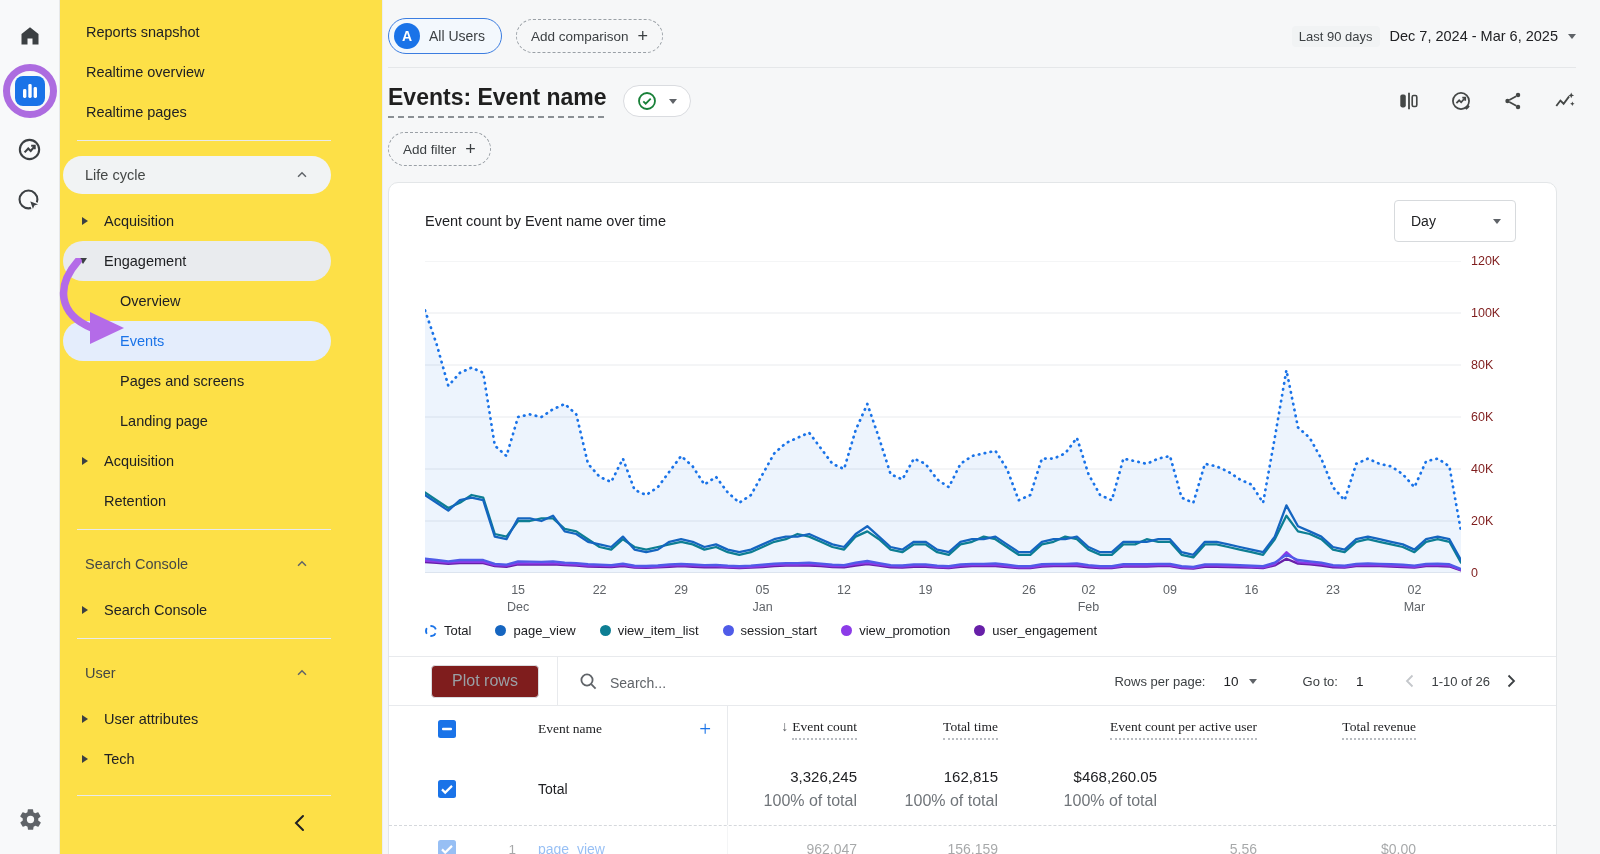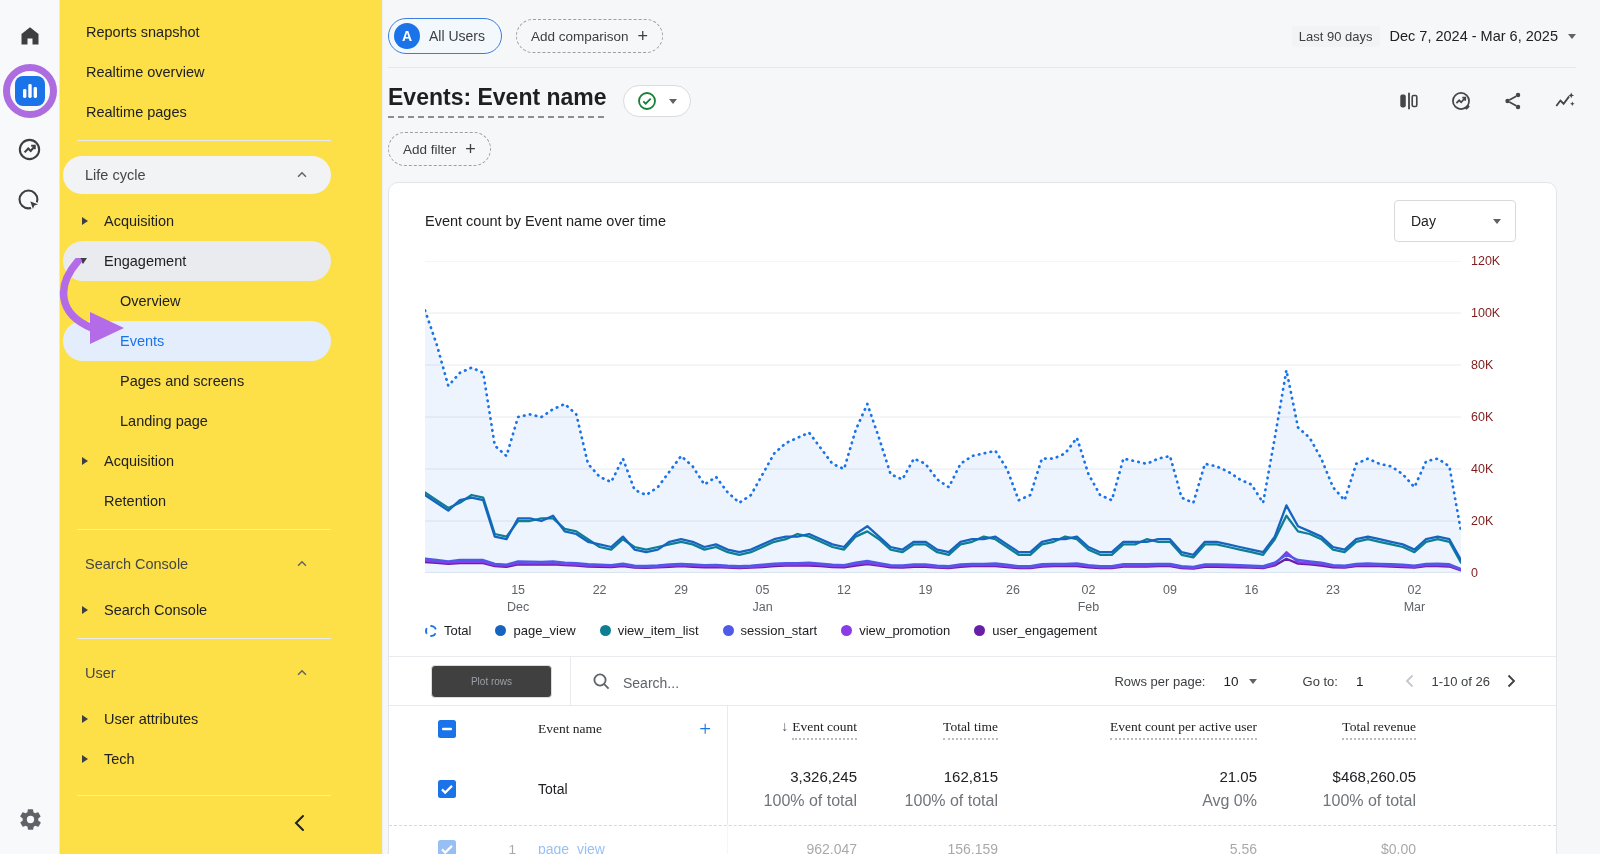--- a/index.html
+++ b/index.html
@@ -85,22 +85,22 @@
   .ylabels { position:relative; width:72px; }
   .ylab { position:absolute; left:10px; font-size:12.5px; color:#7f1d1d; }
 
   .legend { display:flex; align-items:center; gap:24px; margin:8px 0 0 36px; }
   .lg-item { display:flex; align-items:center; gap:7px; font-size:13px; color:#202124; cursor:pointer;}
   .sw { width:11px; height:11px; border-radius:50%; display:inline-block; }
   .sw-dash { background:transparent !important; border:2px dashed #1a73e8; width:12px; height:12px;}
 
   
   .toolbar { display:flex; align-items:center; height:49px; border-top:1px solid #e8eaed; margin-top:18px; }
-  .plot-rows-btn { margin-left:42px; width:121px; height:33px; border:1px solid #dadce0; border-radius:4px;
-                   color:#9aa0a6; font-size:10px; display:flex; align-items:center; justify-content:center; background:#404040;}
+  .plot-rows-btn { margin-left:42px; width:108px; height:33px; border:1px solid #dadce0; border-radius:4px;
+                   color:#9aa0a6; font-size:16px; display:flex; align-items:center; justify-content:center; background:#7f1d1d;}
   .tb-divider { width:1px; height:49px; background:#e8eaed; margin-left:18px; }
   .search-box { display:flex; align-items:flex-end; margin-left:20px; }
   .search-box input { border:none; outline:none; font-size:14px; color:#202124; margin-left:12px; width:220px;
                       font-family:inherit; background:transparent;}
   .search-box input::placeholder { color:#5f6368; }
   .tb-right { margin-left:auto; display:flex; align-items:center; padding-right:36px; font-size:13px; color:#3c4043;}
   .rpp-val { margin-left:18px; font-size:13.5px; color:#202124; display:flex; align-items:center; cursor:pointer;}
   .goto-lbl { margin-left:46px; }
   .goto-val { margin-left:18px; font-size:13.5px; color:#202124; cursor:pointer;}
   .pg-prev { margin-left:38px; cursor:default; }
@@ -363,21 +363,21 @@
               <div class="xtick" style="left: 337.573px;">
                 <div>05</div>
                 <div>Jan</div>
               </div>
               <div class="xtick" style="left: 419.056px;">
                 <div>12</div>
               </div>
               <div class="xtick" style="left: 500.539px;">
                 <div>19</div>
               </div>
-              <div class="xtick" style="left: 588px;">
+              <div class="xtick" style="left: 604px;">
                 <div>26</div>
               </div>
               <div class="xtick" style="left: 663.506px;">
                 <div>02</div>
                 <div>Feb</div>
               </div>
               <div class="xtick" style="left: 744.989px;">
                 <div>09</div>
               </div>
               <div class="xtick" style="left: 826.472px;">
@@ -495,24 +495,20 @@
             <span>Total</span>
           </div>
         <div class="m1 mcol">
             <span class="mval">3,326,245</span>
             <span class="msub">100% of total</span>
           </div>
         <div class="m2 mcol">
             <span class="mval">162,815</span>
             <span class="msub">100% of total</span>
           </div>
-        <div class="m3 mcol">
-            <span class="mval">21.05</span>
-            <span class="msub">Avg 0%</span>
-          </div>
         <div class="m4 mcol">
             <span class="mval">$468,260.05</span>
             <span class="msub">100% of total</span>
           </div>
         <div class="spacer"></div>
       </div>
 
       <div class="trow partial">
         <div class="vline"></div>
         <div class="cell-cb">

